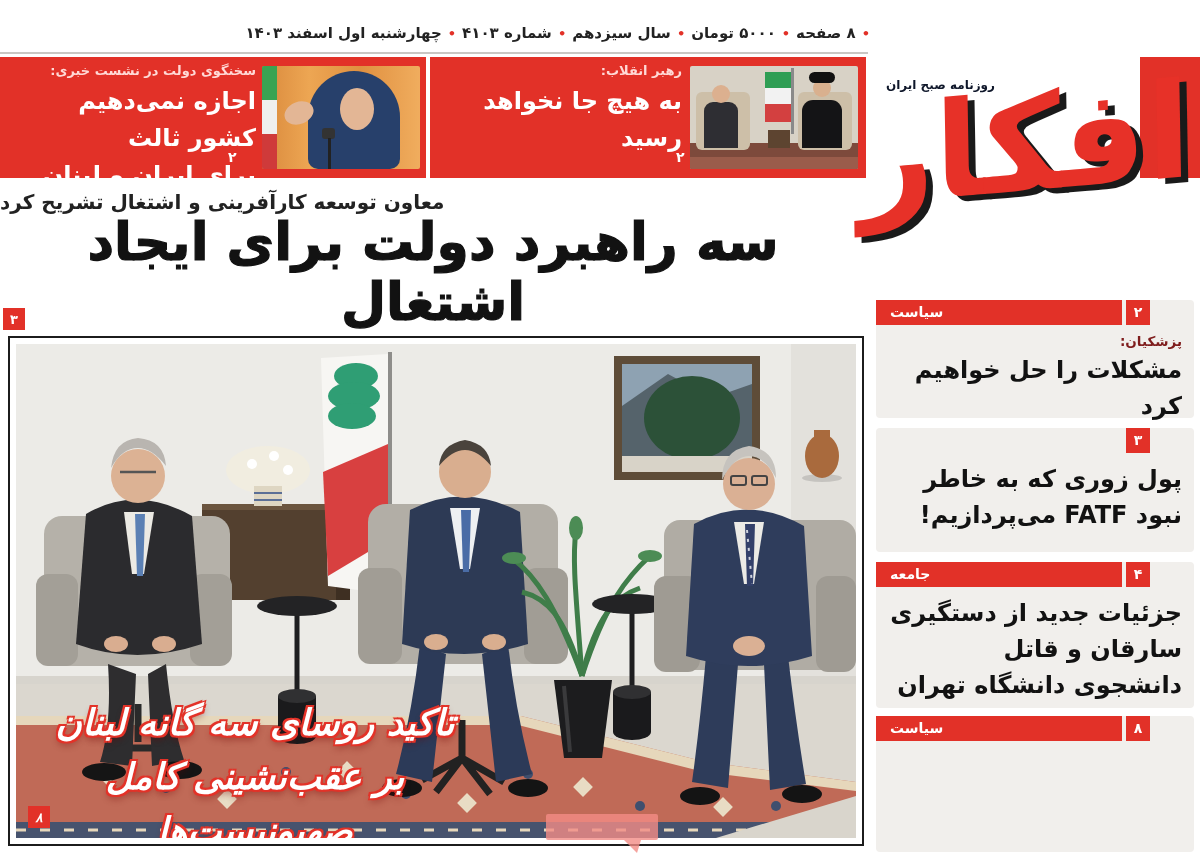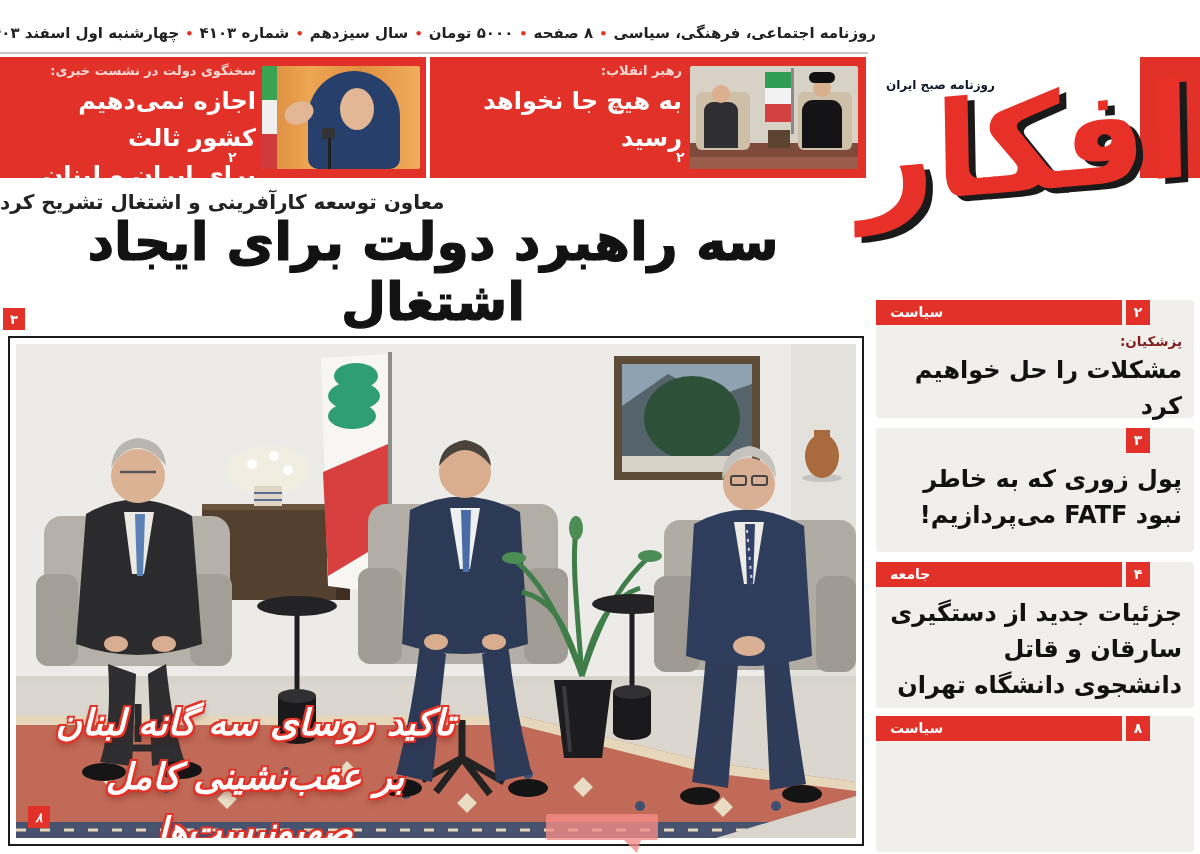--- a/index.html
+++ b/index.html
@@ -77,21 +77,20 @@
   .s-body{position:absolute;left:0;right:0;top:25px;padding:8px 12px 0 12px;text-align:right;}
   .s-kicker{font-size:13.5px;font-weight:bold;color:#7f1d1d;margin-bottom:3px;}
   .s-headline{font-size:24px;font-weight:bold;color:#121212;line-height:1.5;}
 </style>
 </head>
 <body>
 
 <div class="page">
 
   <div class="masthead-info">
-      <span>روزنامه اجتماعی، فرهنگی، سیاسی</span>
       <span class="dot">•</span>
       <span>۸ صفحه</span>
       <span class="dot">•</span>
       <span>۵۰۰۰ تومان</span>
       <span class="dot">•</span>
       <span>سال سیزدهم</span>
       <span class="dot">•</span>
       <span>شماره ۴۱۰۳</span>
       <span class="dot">•</span>
       <span>چهارشنبه اول اسفند ۱۴۰۳</span>

